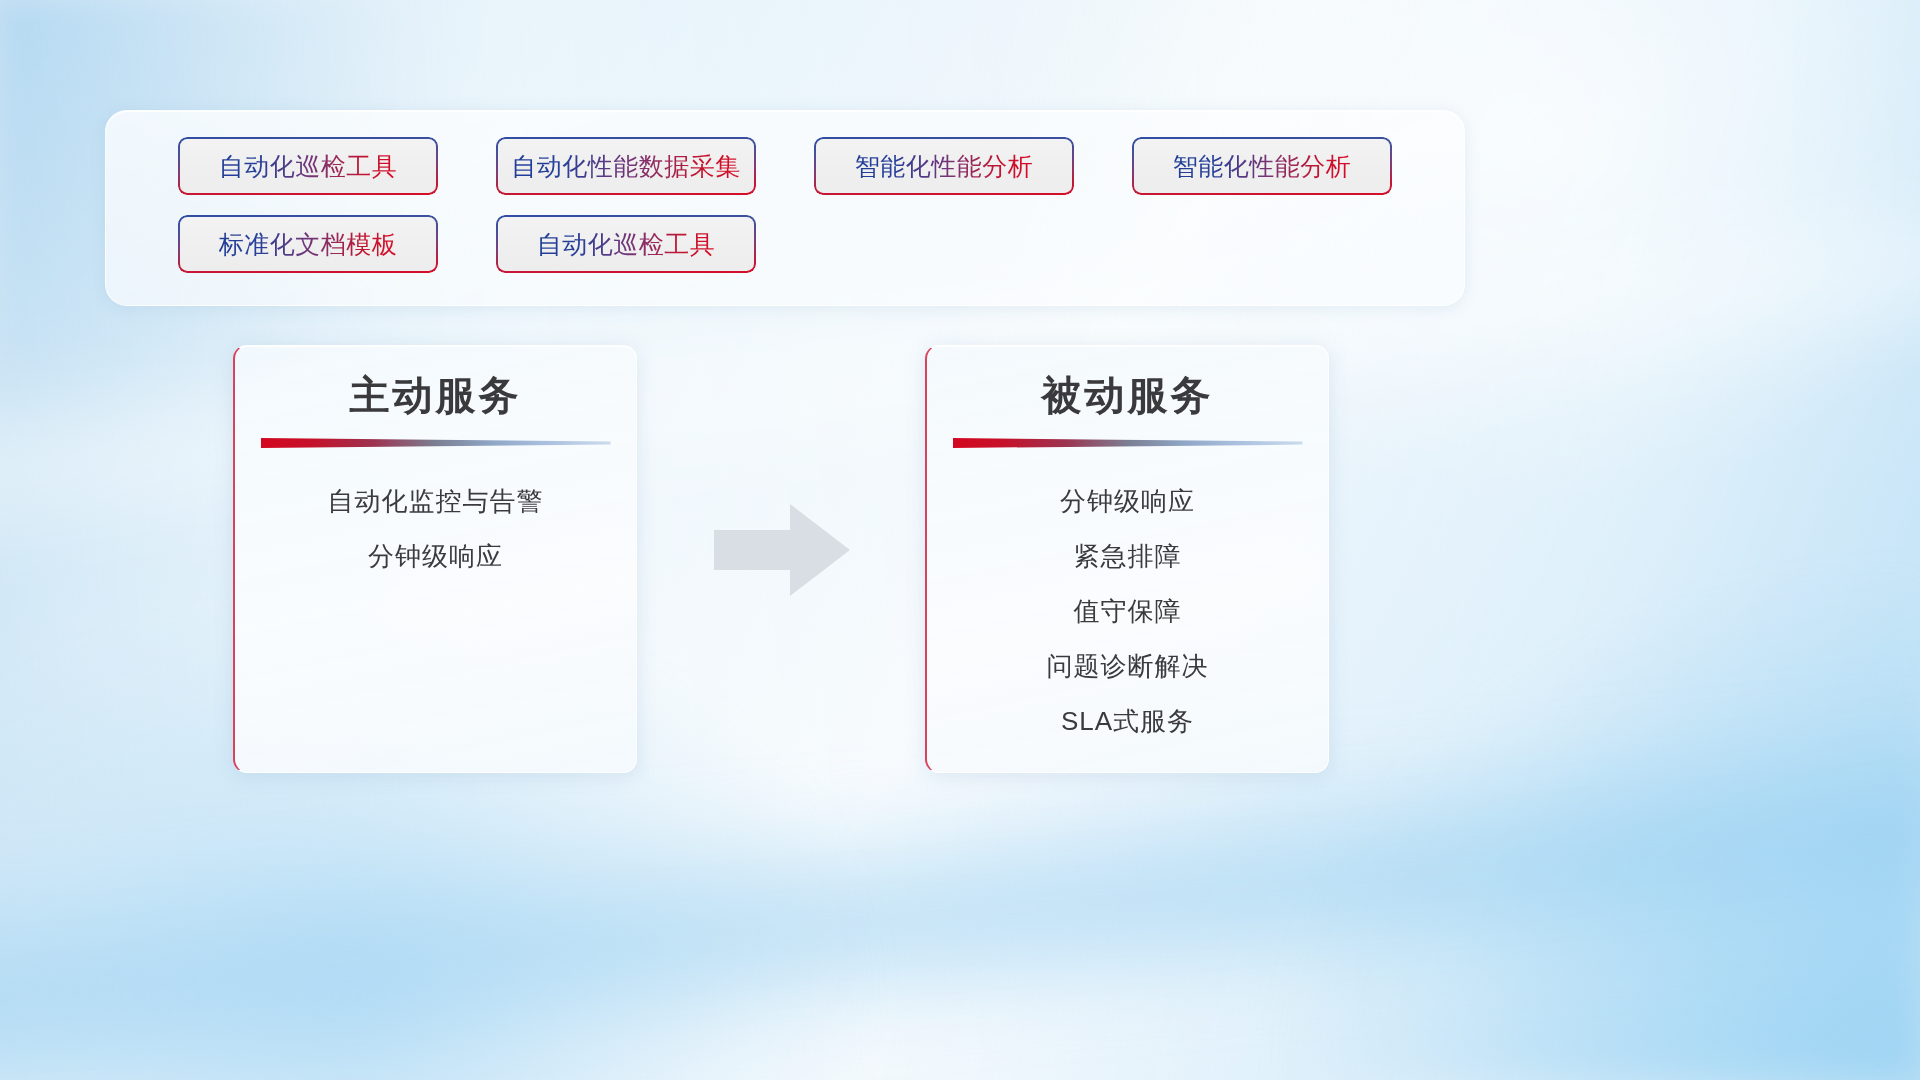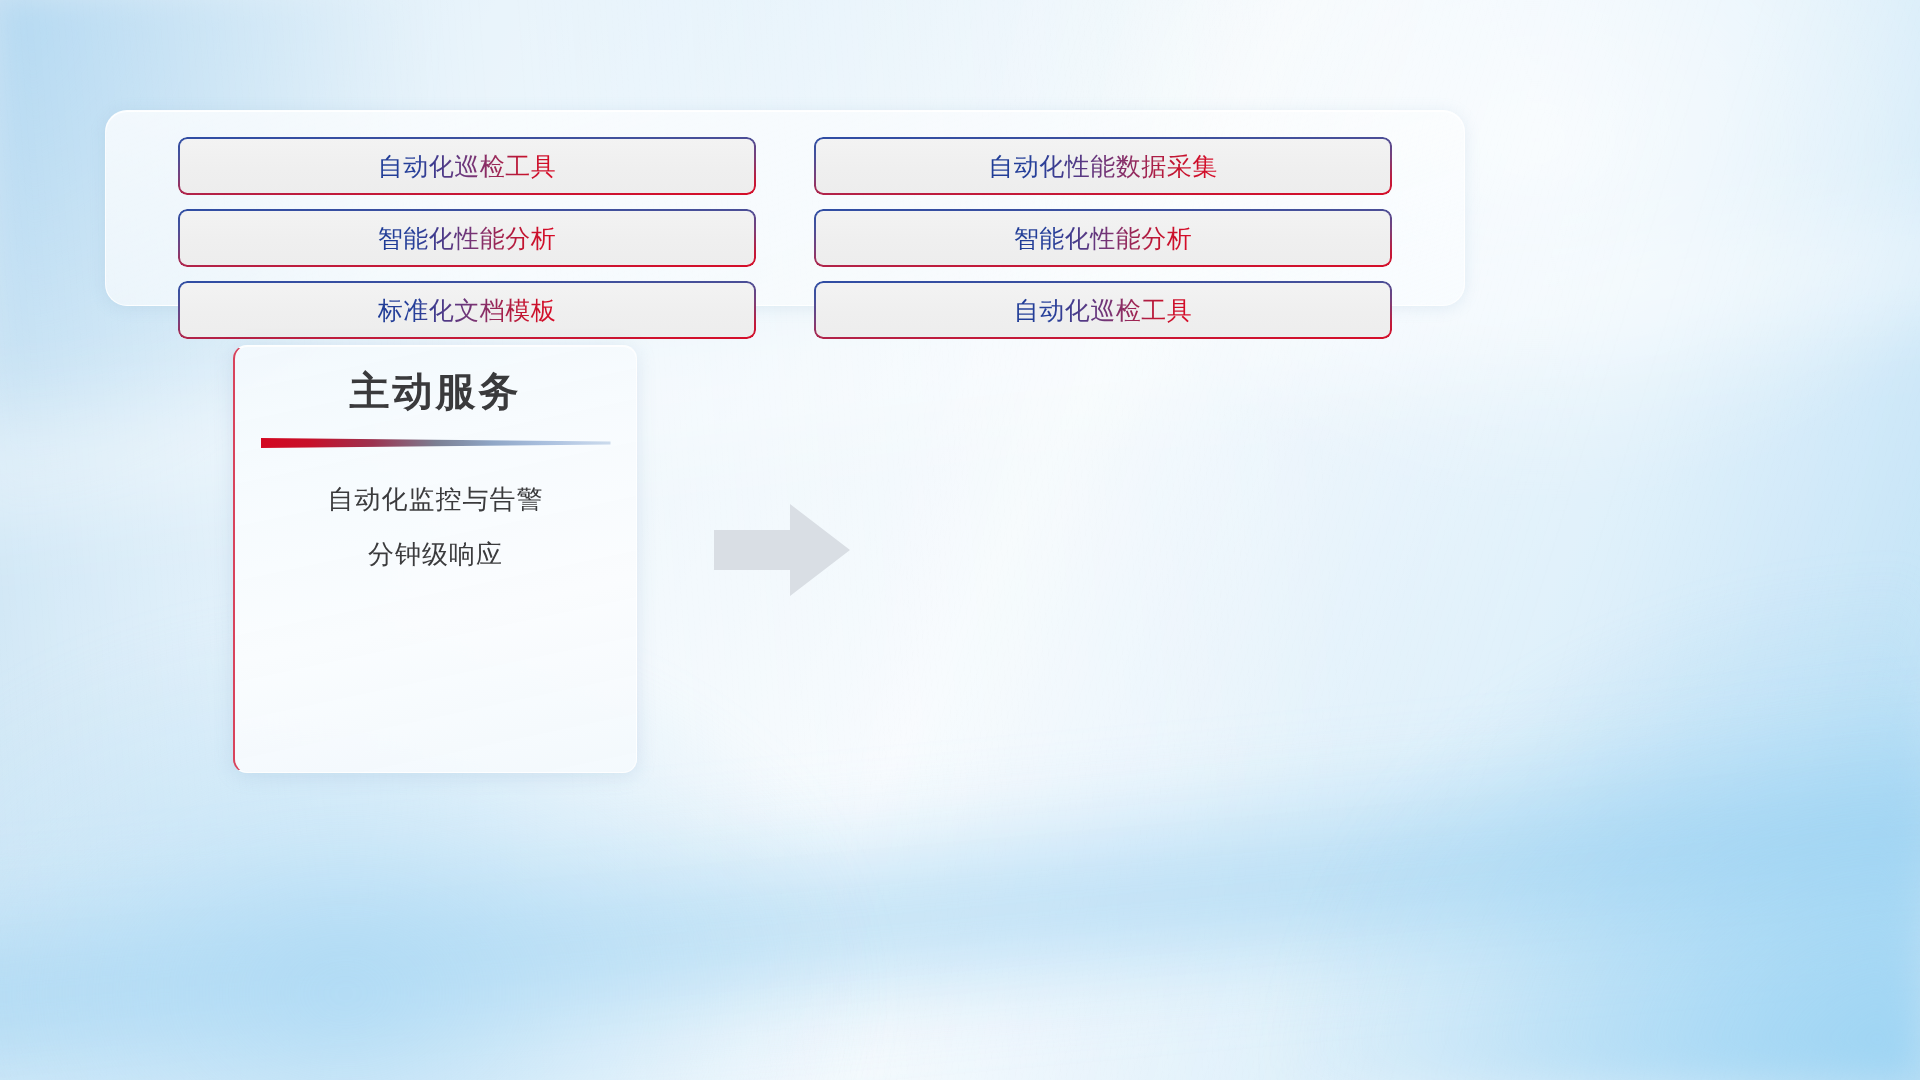--- a/index.html
+++ b/index.html
@@ -116,21 +116,21 @@
     left: 105px;
     top: 110px;
     width: 1360px;
     height: 196px;
     border-radius: 22px;
     background: linear-gradient(160deg, rgba(255,255,255,0.78) 0%, rgba(255,255,255,0.58) 38%, rgba(255,255,255,0.44) 70%, rgba(250,253,255,0.62) 100%);
     border: 1px solid rgba(255,255,255,0.82);
     box-shadow: 0 2px 16px rgba(120,160,195,0.16), inset 0 1px 0 rgba(255,255,255,0.9);
     box-sizing: border-box;
     display: grid;
-    grid-template-columns: repeat(2, 1fr);
+    grid-template-columns: repeat(4, 1fr);
     grid-auto-rows: 1fr;
     column-gap: 58px;
     row-gap: 14px;
     padding: 26px 72px 26px 72px;
   }
   .pill {
     position: relative;
     height: 58px;
     border-radius: 9px;
     background: linear-gradient(180deg, #f3f3f3 0%, #efefef 55%, #ededed 100%);
@@ -170,21 +170,20 @@
     white-space: nowrap;
   }
 
   
   #flow-row {
     position: absolute;
     left: 0;
     top: 345px;
     width: 1920px;
     height: 430px;
-    font-family: Liberation Mono, monospace;
   }
 
   .svc-card {
     position: absolute;
     top: 0;
     width: 404px;
     height: 428px;
     border-radius: 14px;
     box-sizing: border-box;
     background: linear-gradient(168deg, rgba(243,249,253,0.93) 0%, rgba(247,251,254,0.95) 30%, rgba(250,252,254,0.96) 62%, rgba(244,249,253,0.94) 100%);
@@ -310,14 +309,27 @@
       <li>分钟级响应</li>
     </ul>
   </div>
 
   <div id="flow-arrow">
     <svg viewBox="0 0 140 100" xmlns="http://www.w3.org/2000/svg" aria-hidden="true">
       <path d="M2 30 H78 V4 L138 50 L78 96 V70 H2 Z" fill="#d9dee4" stroke="none"></path>
     </svg>
   </div>
 
+  <div class="svc-card right">
+    <div class="card-title">被动服务</div>
+    <div class="card-divider">
+      <div class="bar"></div>
+    </div>
+    <ul class="card-list">
+      <li>分钟级响应</li>
+      <li>紧急排障</li>
+      <li>值守保障</li>
+      <li>问题诊断解决</li>
+      <li>SLA式服务</li>
+    </ul>
+  </div>
 
 </div>
 
 </body></html>

